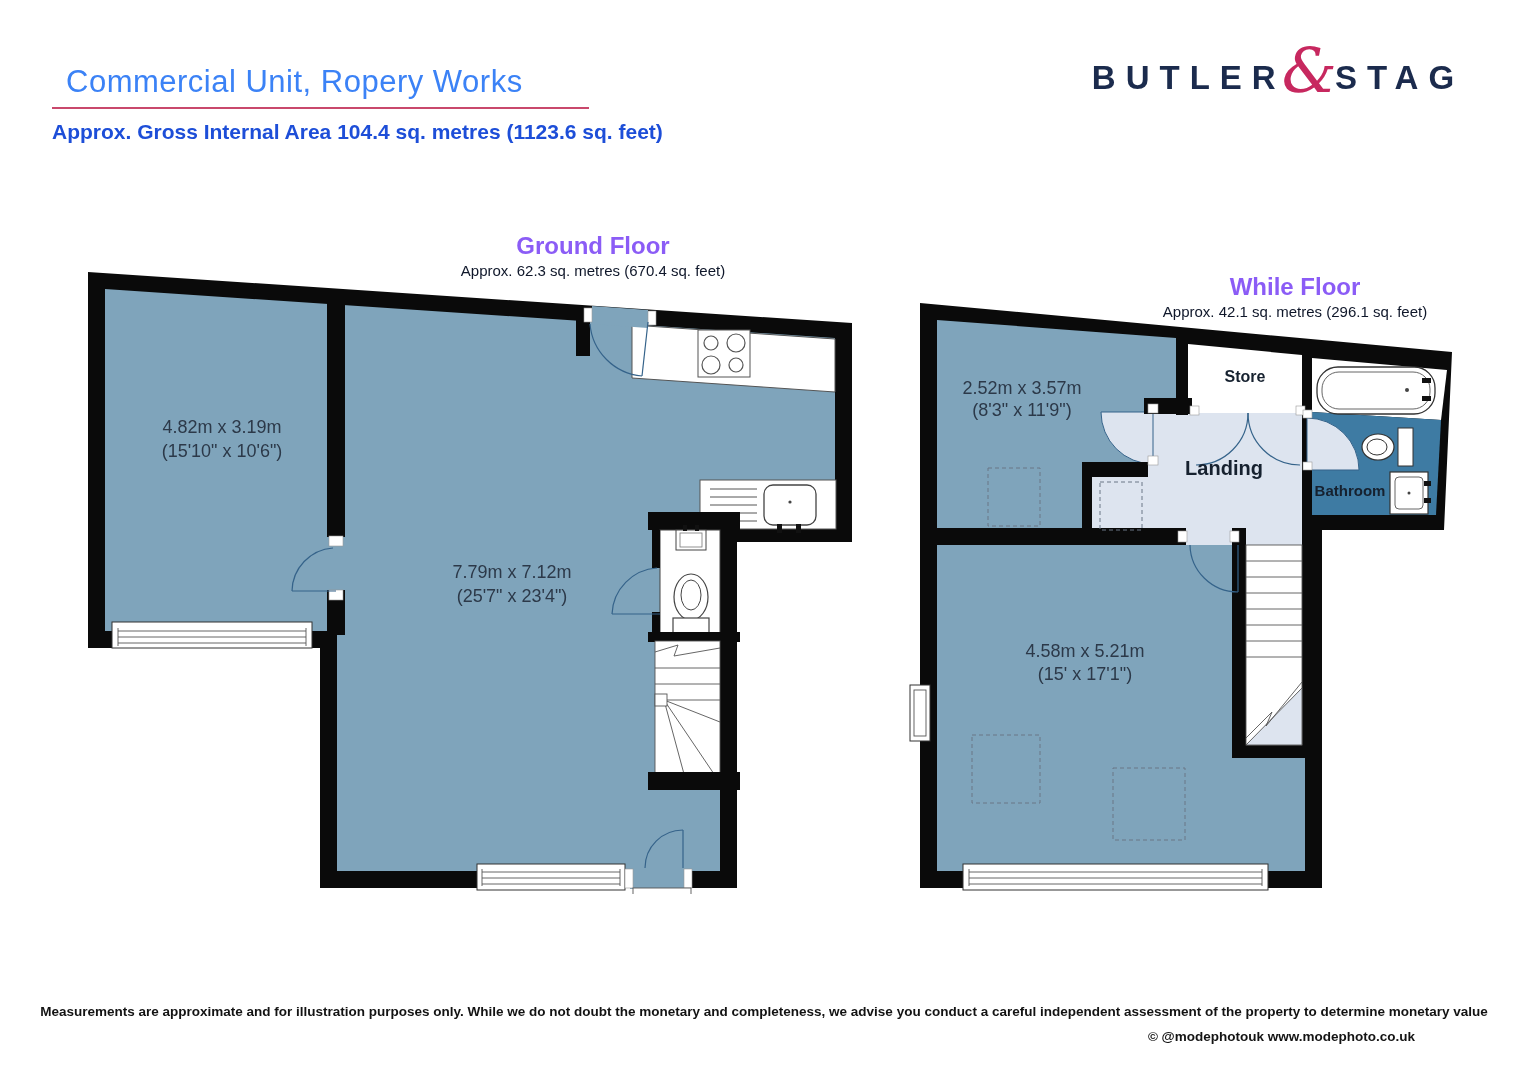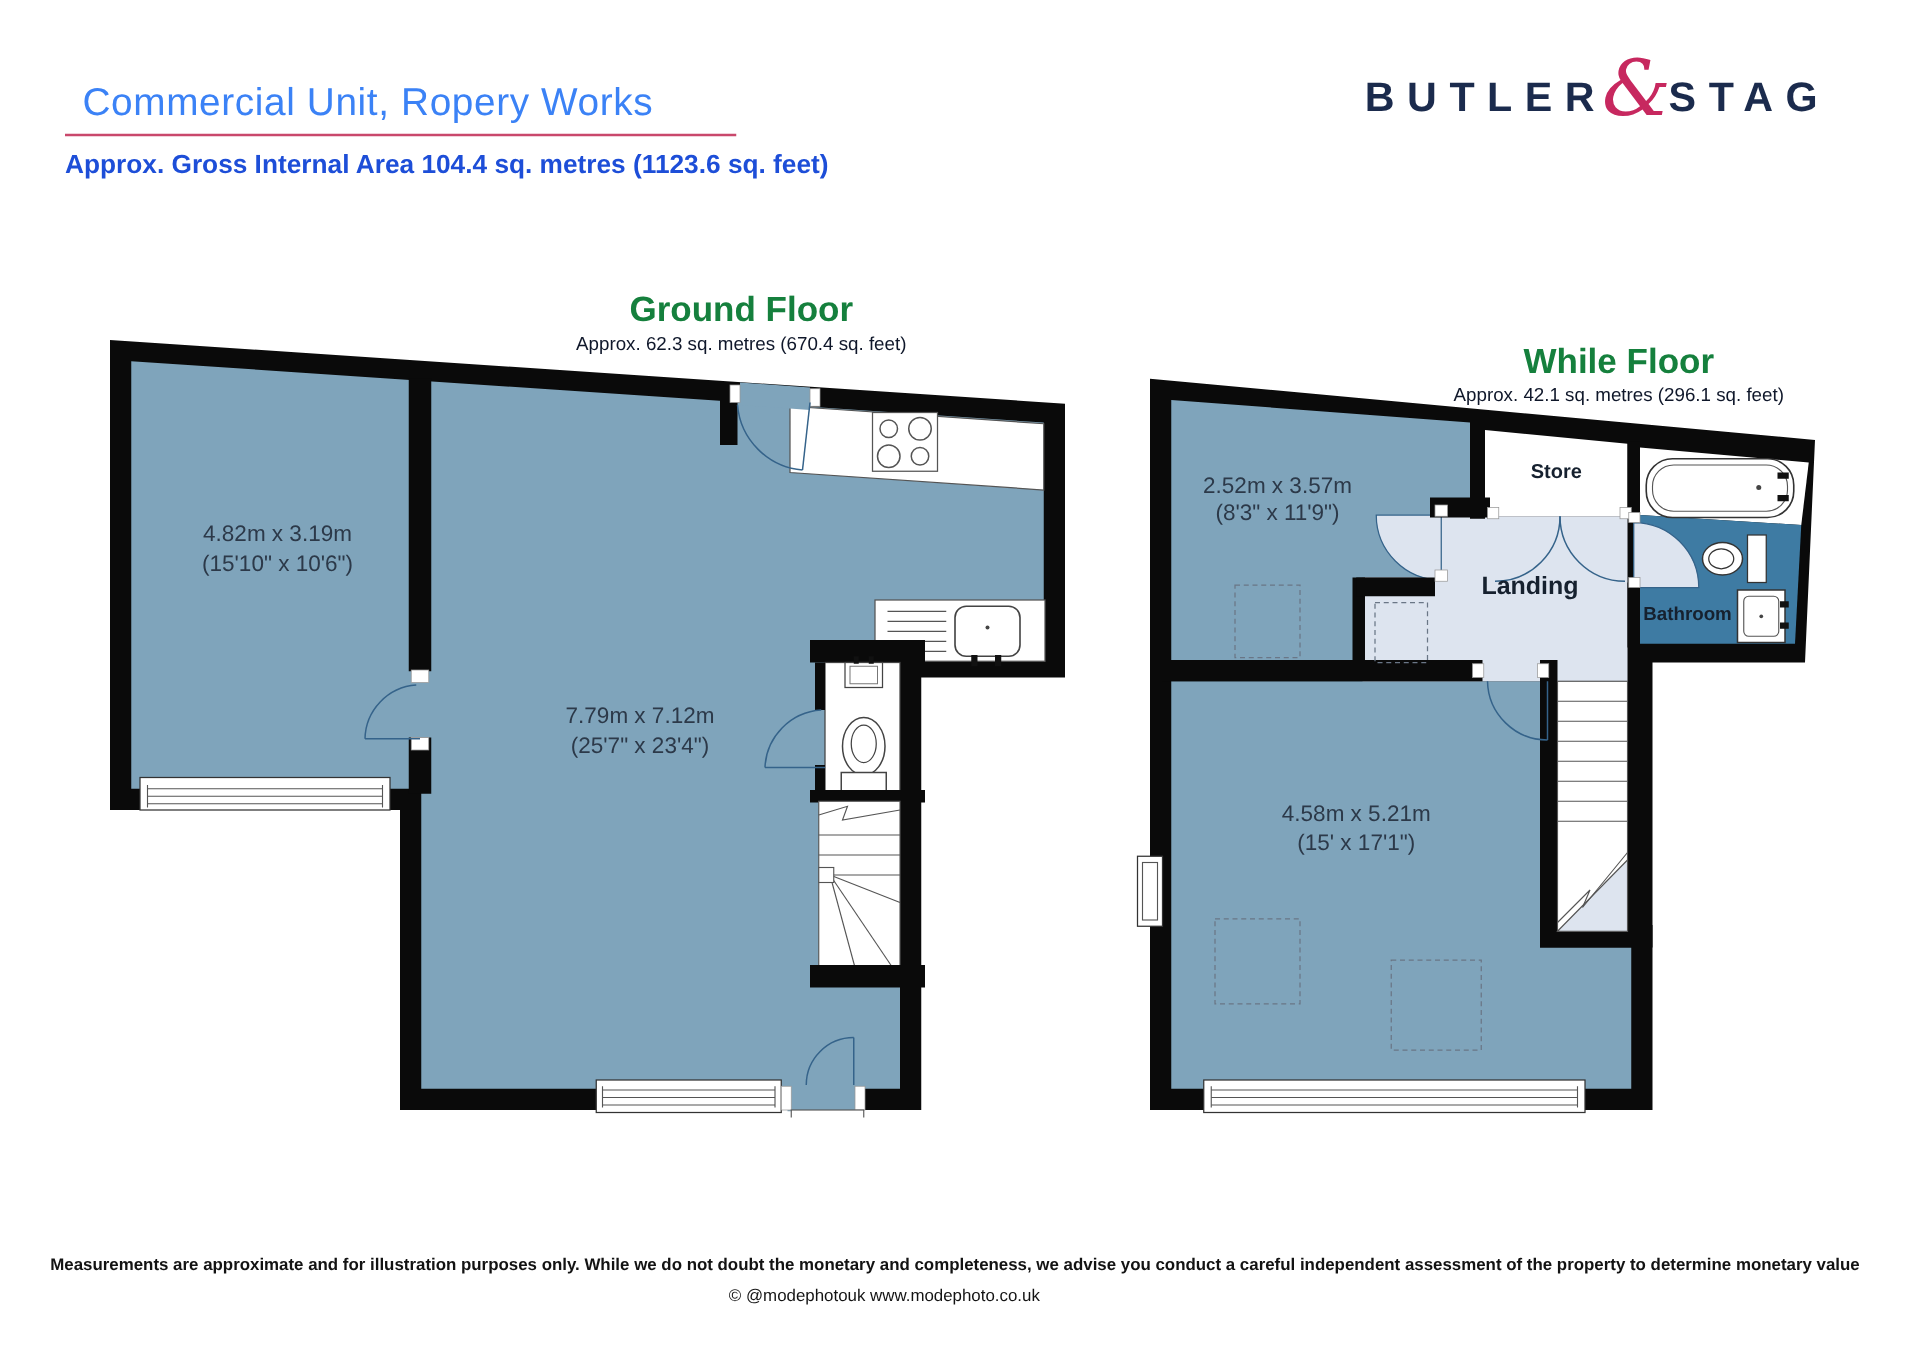--- a/index.html
+++ b/index.html
@@ -10,33 +10,33 @@
   #main-title{left:66px;top:64px;font-size:31px;font-weight:400;letter-spacing:.5px;color:#3b82f6;}
   #title-underline{left:52px;top:107px;width:537px;height:2px;background:#C9486C;}
   #subtitle{left:52px;top:120px;font-size:21px;font-weight:700;color:#1d4ed8;}
   
   #brand{left:1068px;top:46px;width:420px;height:64px;display:flex;align-items:center;justify-content:center;}
   .brand-word{font-size:33px;font-weight:700;letter-spacing:10px;color:#1B2B4D;}
   #brand-amp{font-family:"DejaVu Serif",serif;font-style:italic;font-weight:400;
              font-size:62px;color:#C7285F;margin:-14px -2px 0 -4px;line-height:1;}
   
   .floor-title-block{z-index:3;text-align:center;pointer-events:none;}
-  .floor-name{font-size:28px;font-weight:700;color:#15803d;line-height:1.1;}
+  .floor-name{font-size:24px;font-weight:700;color:#8b5cf6;line-height:1.1;}
   .floor-area{font-size:15px;color:#0f172a;margin-top:3px;}
   #gf-title{left:413px;top:233px;width:360px;}
   #ff-title{left:1115px;top:274px;width:360px;}
   
   svg{position:absolute;}
   #gf-svg{left:80px;top:262px;}
   #ff-svg{left:898px;top:293px;}
   .dim{font-size:18px;fill:#2c3949;text-anchor:middle;}
   .roomlabel{font-weight:700;fill:#16212f;text-anchor:middle;}
   
   #disclaimer{left:0;top:1004px;width:1528px;text-align:center;font-size:13.5px;font-weight:700;color:#131313;}
-  #credit{left:0;top:1029px;width:1415px;text-align:center;font-size:13.5px;font-weight:400;color:#131313;}
+  #credit{left:0;top:1029px;width:1415px;text-align:right;font-size:13.5px;font-weight:700;color:#131313;}
 </style>
 </head>
 <body>
 
 <div id="page">
 
   <div class="abs" id="main-title">Commercial Unit, Ropery Works</div>
   <div class="abs" id="title-underline"></div>
   <div class="abs" id="subtitle">Approx. Gross Internal Area 104.4 sq. metres (1123.6 sq. feet)</div>
 

